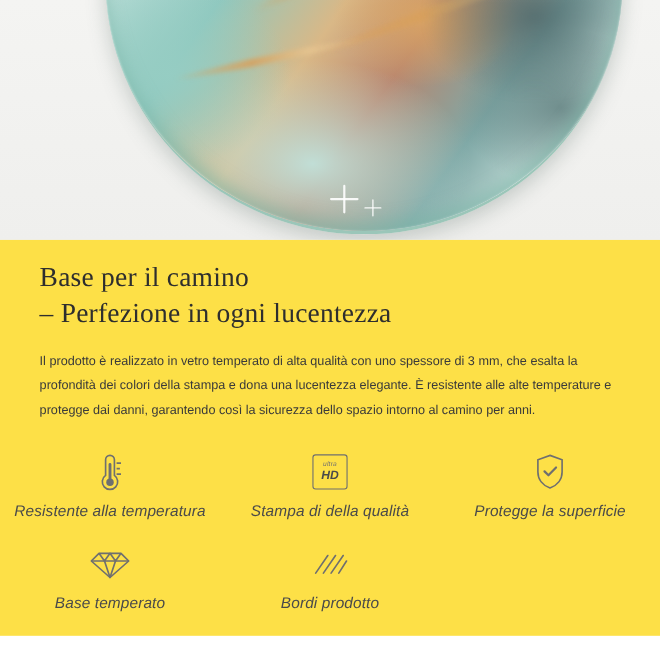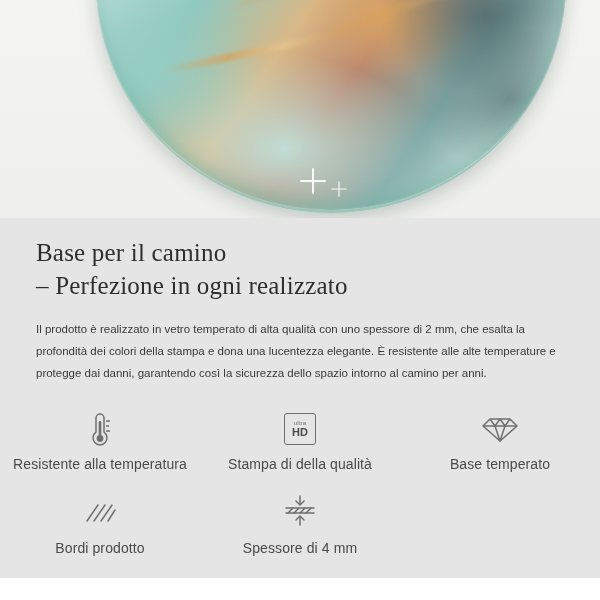--- a/index.html
+++ b/index.html
@@ -10,21 +10,21 @@
     width: 600px;
     height: 600px;
     background: #ffffff;
     font-family: "Liberation Sans", sans-serif;
     overflow: hidden;
   }
   .page {
     position: relative;
     width: 600px;
     height: 600px;
-    background: #e5e5e5;
+    background: #fde047;
     overflow: hidden;
   }
 
   
   .hero {
     position: absolute;
     left: 0;
     top: 0;
     width: 600px;
     height: 218px;
@@ -142,20 +142,21 @@
     display: grid;
     grid-template-columns: repeat(3, 1fr);
     row-gap: 12px;
   }
   .feature {
     display: flex;
     flex-direction: column;
     align-items: center;
     justify-content: flex-start;
     padding-top: 6px;
+    font-style: italic;
   }
   .feature .ico {
     height: 46px;
     display: flex;
     align-items: center;
     justify-content: center;
   }
   .feature .cap {
     margin-top: 4px;
     font-size: 14px;
@@ -202,23 +203,23 @@
       <div class="plate-gloss"></div>
       <div class="plate-edge"></div>
     </div>
     <div class="sparkle sp1"></div>
     <div class="sparkle sp2"></div>
   </div>
 
   <div class="content">
     <h1 class="headline">
       <span>Base per il camino</span>
-      <span class="l2">– Perfezione in ogni realizzato</span>
+      <span class="l2">– Perfezione in ogni lucentezza</span>
     </h1>
-    <p class="body-copy">Il prodotto è realizzato in vetro temperato di alta qualità con uno spessore di 2 mm, che esalta la profondità dei colori della stampa e dona una lucentezza elegante. È resistente alle alte temperature e protegge dai danni, garantendo così la sicurezza dello spazio intorno al camino per anni.</p>
+    <p class="body-copy">Il prodotto è realizzato in vetro temperato di alta qualità con uno spessore di 3 mm, che esalta la profondità dei colori della stampa e dona una lucentezza elegante. È resistente alle alte temperature e protegge dai danni, garantendo così la sicurezza dello spazio intorno al camino per anni.</p>
   </div>
 
   <div class="features">
 
     <div class="feature">
       <div class="ico">
         <svg width="34" height="40" viewBox="0 0 34 40" fill="none" stroke="#6f6f6f" stroke-width="1.5">
           <path d="M17 5a4 4 0 0 1 4 4v14.2a7 7 0 1 1-8 0V9a4 4 0 0 1 4-4z"></path>
           <circle cx="17" cy="29.5" r="3.4" fill="#6f6f6f" stroke="none"></circle>
           <rect x="15.7" y="12" width="2.6" height="15" rx="1.3" fill="#6f6f6f" stroke="none"></rect>
@@ -233,20 +234,29 @@
     <div class="feature">
       <div class="ico">
         <div class="ultrahd">
           <span class="u1">ultra</span>
           <span class="u2">HD</span>
         </div>
       </div>
       <div class="cap">Stampa di della qualità</div>
     </div>
 
+    <div class="feature">
+      <div class="ico">
+        <svg width="34" height="40" viewBox="0 0 34 40" fill="none" stroke="#6f6f6f" stroke-width="1.5">
+          <path d="M17 5l11 4v11c0 7.2-4.8 12.4-11 14.6C10.8 32.4 6 27.2 6 20V9l11-4z"></path>
+          <path d="M12 19.5l3.6 3.6L22.5 16" stroke="#6f6f6f" stroke-width="2" stroke-linecap="round" stroke-linejoin="round"></path>
+        </svg>
+      </div>
+      <div class="cap">Protegge la superficie</div>
+    </div>
 
     <div class="feature">
       <div class="ico">
         <svg width="38" height="34" viewBox="0 0 38 34" fill="none" stroke="#6f6f6f" stroke-width="1.5" stroke-linejoin="round">
           <path d="M9 7h20l7 7-17 15L2 14l7-7z"></path>
           <path d="M2 14h34"></path>
           <path d="M9 7l5 7 5-7 5 7 5-7"></path>
           <path d="M14 14l5 15 5-15"></path>
         </svg>
       </div>
@@ -258,34 +268,17 @@
         <svg width="38" height="30" viewBox="0 0 38 30" fill="none" stroke="#6f6f6f" stroke-width="1.5" stroke-linecap="round">
           <line x1="6" y1="23" x2="17" y2="7"></line>
           <line x1="13" y1="23" x2="24" y2="7"></line>
           <line x1="20" y1="23" x2="31" y2="7"></line>
           <line x1="27" y1="23" x2="34" y2="12"></line>
         </svg>
       </div>
       <div class="cap">Bordi prodotto</div>
     </div>
 
-    <div class="feature">
-      <div class="ico">
-        <svg width="40" height="38" viewBox="0 0 40 38" fill="none" stroke="#6f6f6f" stroke-width="1.5" stroke-linecap="round">
-          <line x1="20" y1="2" x2="20" y2="10"></line>
-          <path d="M16 7l4 4 4-4"></path>
-          <line x1="6" y1="14" x2="34" y2="14"></line>
-          <line x1="8" y1="19" x2="13" y2="14"></line>
-          <line x1="14" y1="19" x2="19" y2="14"></line>
-          <line x1="20" y1="19" x2="25" y2="14"></line>
-          <line x1="26" y1="19" x2="31" y2="14"></line>
-          <line x1="6" y1="19" x2="34" y2="19"></line>
-          <line x1="20" y1="31" x2="20" y2="23"></line>
-          <path d="M16 26l4-4 4 4"></path>
-        </svg>
-      </div>
-      <div class="cap">Spessore di 4 mm</div>
-    </div>
 
   </div>
 
   <div class="footer-strip"></div>
 </div>
 
 </body></html>

